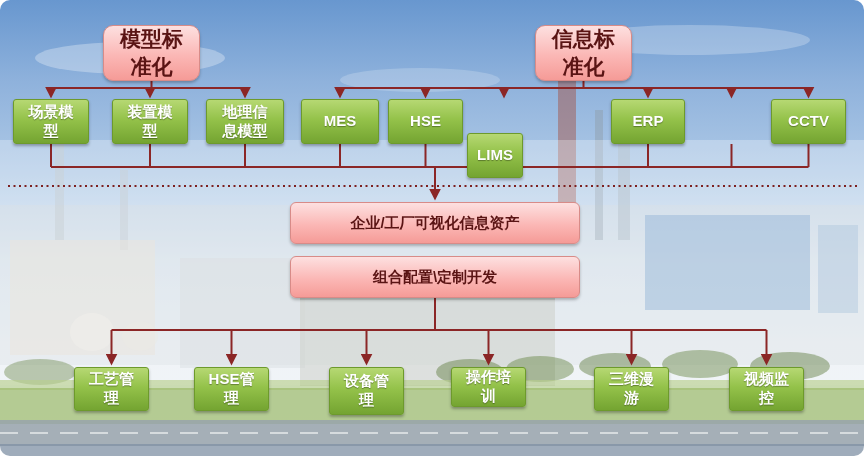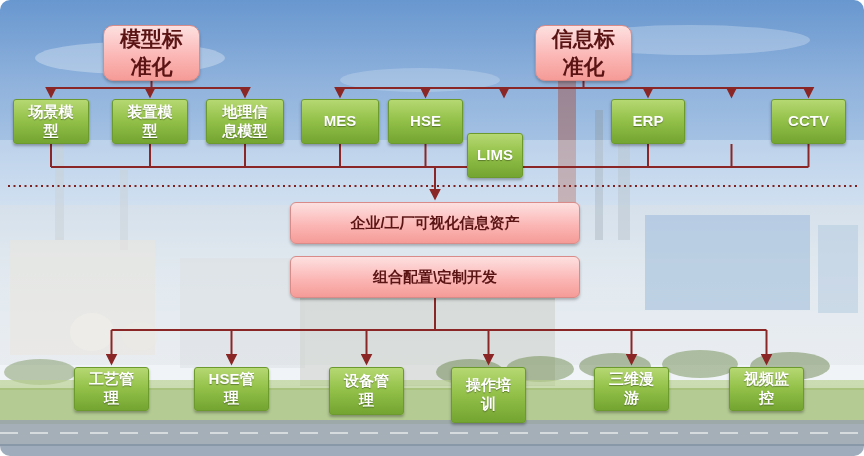--- a/index.html
+++ b/index.html
@@ -146,20 +146,20 @@
 
   <div class="node pink wide" style="left:290px;top:202px;width:290px;height:42px;">企业/工厂可视化信息资产</div>
   <div class="node pink wide" style="left:290px;top:256px;width:290px;height:42px;">组合配置\定制开发</div>
 
   <div class="node green" style="left:74px;top:367px;width:75px;height:44px;">工艺管
 理</div>
   <div class="node green" style="left:194px;top:367px;width:75px;height:44px;">HSE管
 理</div>
   <div class="node green" style="left:329px;top:367px;width:75px;height:48px;">设备管
 理</div>
-  <div class="node green" style="left:451px;top:367px;width:75px;height:56px;text-align:center;">操作培
+  <div class="node green" style="left:451px;top:367px;width:75px;height:40px;text-align:center;">操作培
 训</div>
   <div class="node green" style="left:594px;top:367px;width:75px;height:44px;">三维漫
 游</div>
   <div class="node green" style="left:729px;top:367px;width:75px;height:44px;">视频监
 控</div>
 
 </div>
 
 </body></html>

